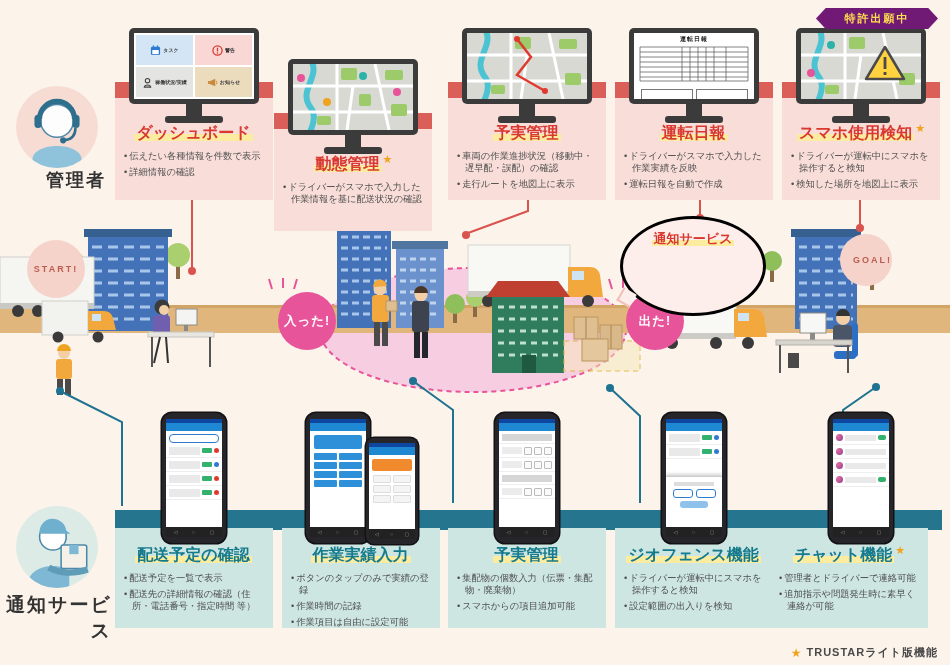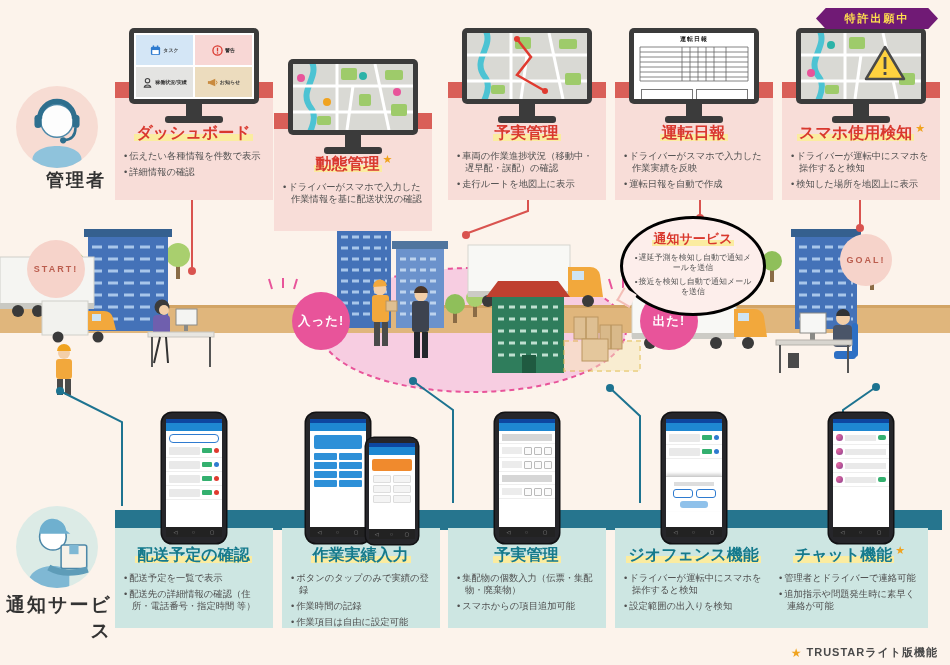--- a/index.html
+++ b/index.html
@@ -45,21 +45,21 @@
     clip-path:polygon(0 50%,8% 0,92% 0,100% 50%,92% 100%,8% 100%);
     display:flex;align-items:center;justify-content:center;color:#ffdf4d;font-weight:bold;font-size:11px;letter-spacing:2px;}
   .footer{position:absolute;right:12px;top:645px;font-size:11px;font-weight:bold;color:#4a4a4a;letter-spacing:1px;z-index:5;display:flex;align-items:center;gap:4px;}
   .fstar{color:#f0a31f;font-size:12px;}
 
   
   .scene{position:absolute;left:0;top:205px;width:950px;height:205px;z-index:1;}
   .connectors{position:absolute;left:0;top:0;width:950px;height:665px;z-index:2;pointer-events:none;}
   .teal-band{position:absolute;left:115px;top:510px;width:827px;height:20px;background:#26758e;z-index:3;}
   .endpoint{position:absolute;border-radius:50%;background:#f6d3ca;color:#bb5d4e;font-weight:bold;font-size:9px;letter-spacing:2px;display:flex;align-items:center;justify-content:center;z-index:3;}
-  .gate{position:absolute;width:58px;height:58px;border-radius:50%;background:#e8549a;color:#fff;font-weight:bold;font-size:12.5px;display:flex;align-items:center;justify-content:center;z-index:3;letter-spacing:1px;margin-left:14px;}
+  .gate{position:absolute;width:58px;height:58px;border-radius:50%;background:#e8549a;color:#fff;font-weight:bold;font-size:12.5px;display:flex;align-items:center;justify-content:center;z-index:3;letter-spacing:1px;}
   .spark{position:absolute;z-index:3;}
   .bubble{position:absolute;left:620px;top:216px;width:146px;height:100px;background:#fdeeeb;border:3px solid #000000;border-radius:50%;z-index:3;text-align:center;box-sizing:border-box;padding-top:11px;}
   .bubble::after{content:"";position:absolute;left:-4px;bottom:8px;width:13px;height:13px;background:#fdeeeb;border-left:2px solid #f3bdb6;border-bottom:2px solid #f3bdb6;transform:rotate(30deg);}
   .btitle{font-size:13px;font-weight:bold;color:#d9382e;margin:0;}
   .bubble .bl{list-style:none;margin:5px 10px 0;padding:0;}
   .bubble .bl li{font-size:8px;color:#555;line-height:1.3;margin-bottom:3px;}
   .bubble .bl li::before{content:"•";margin-right:1px;}
 
   
   .phone{position:absolute;top:413px;width:64px;height:130px;background:#26262a;border-radius:10px;padding:6px 4px;box-sizing:border-box;z-index:5;box-shadow:0 0 0 1.5px #121214;}
@@ -312,43 +312,39 @@
       <circle cx="610" cy="388" r="4" stroke="none"></circle>
         <path d="M610,388 L640,416 V503" fill="none"></path>
       <circle cx="876" cy="387" r="4" stroke="none"></circle>
         <path d="M876,387 L843,410 V503" fill="none"></path>
     </g>
   </svg>
 
   <div class="endpoint" style="left:27px;top:240px;width:58px;height:58px;">
       <span>START!</span>
     </div>
-  <div class="endpoint" style="left:840px;top:234px;width:52px;height:52px;">
+  <div class="endpoint" style="left:840px;top:234px;width:52px;height:52px;justify-content:flex-end;">
       <span>GOAL!</span>
     </div>
 
   <svg class="spark" style="left:268px;top:277px;" width="30" height="14">
       <path d="M4,12 L1,2 M15,11 L15,1 M26,12 L29,2" stroke="#e8549a" stroke-width="2" fill="none"></path>
     </svg>
   <div class="gate" style="left:278px;top:292px;">
       <span>入った!</span>
     </div>
   <svg class="spark" style="left:608px;top:277px;" width="30" height="14">
       <path d="M4,12 L1,2 M15,11 L15,1 M26,12 L29,2" stroke="#e8549a" stroke-width="2" fill="none"></path>
     </svg>
   <div class="gate" style="left:626px;top:292px;">
       <span>出た!</span>
     </div>
 
   <div class="bubble">
     <h4 class="btitle"><span class="hl">通知サービス</span></h4>
-    <ul class="bl">
-      <li>遅延予測を検知し自動で通知メールを送信</li>
-      <li>接近を検知し自動で通知メールを送信</li>
-    </ul>
   </div>
 
   <div class="avatar" style="left:16px;top:86px;background:#f7dcd3;">
     <svg viewBox="0 0 80 80" width="82" height="82">
       <path d="M16,72 C16,54 64,54 64,72 L64,82 H16 Z" fill="#8fc3dc"></path>
       <circle cx="40" cy="34" r="16" fill="#fdfdfd" stroke="#4d88a8" stroke-width="1.5"></circle>
       <path d="M23,32 a17,17 0 0 1 34,0" fill="none" stroke="#2e6f8e" stroke-width="5"></path>
       <rect x="18" y="28" width="7" height="13" rx="3.5" fill="#2e6f8e"></rect>
       <rect x="55" y="28" width="7" height="13" rx="3.5" fill="#2e6f8e"></rect>
       <path d="M58,41 q0,11 -11,12" fill="none" stroke="#2e6f8e" stroke-width="2.5"></path>

